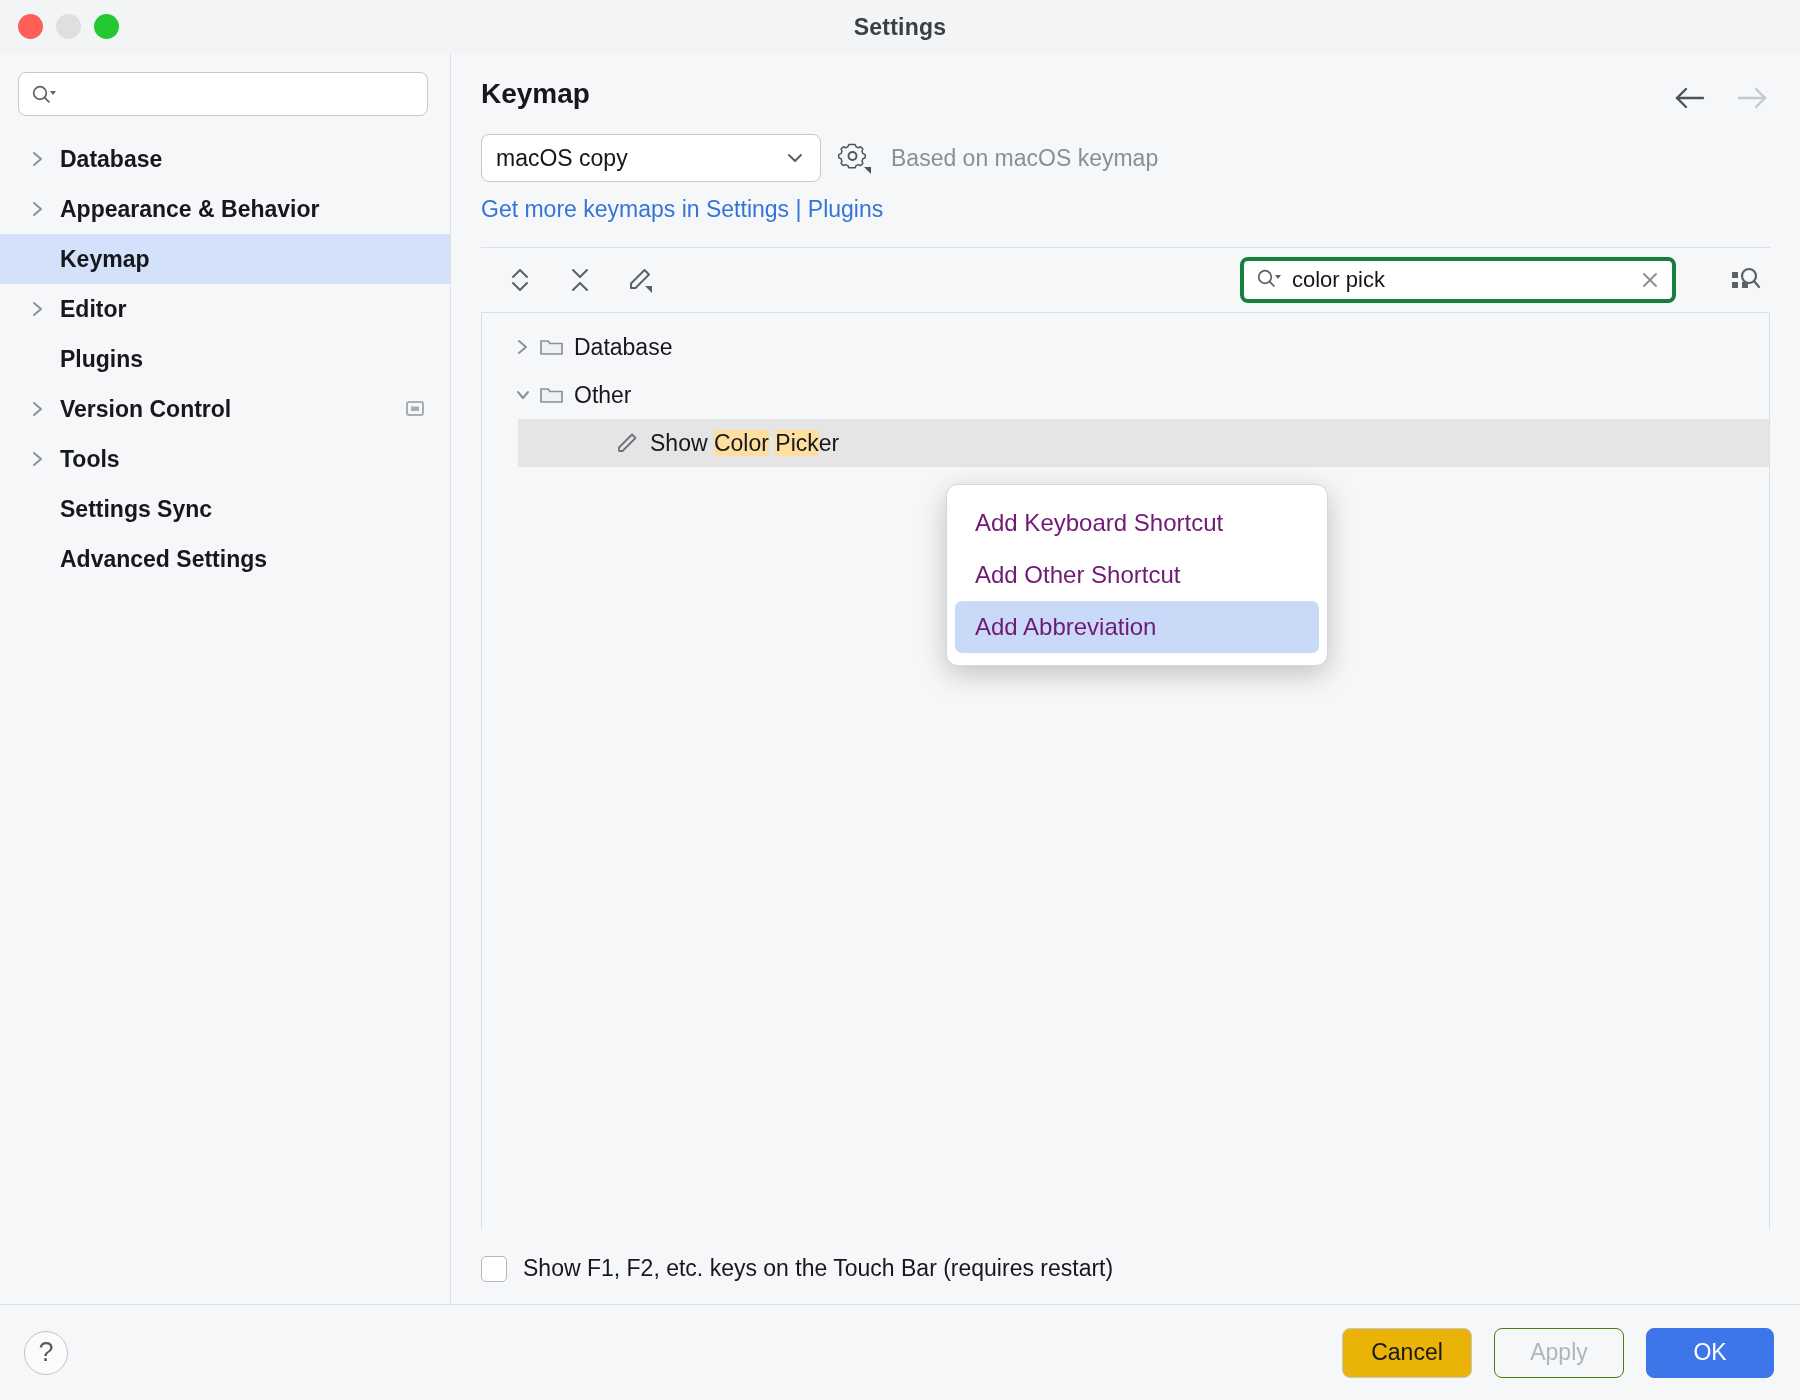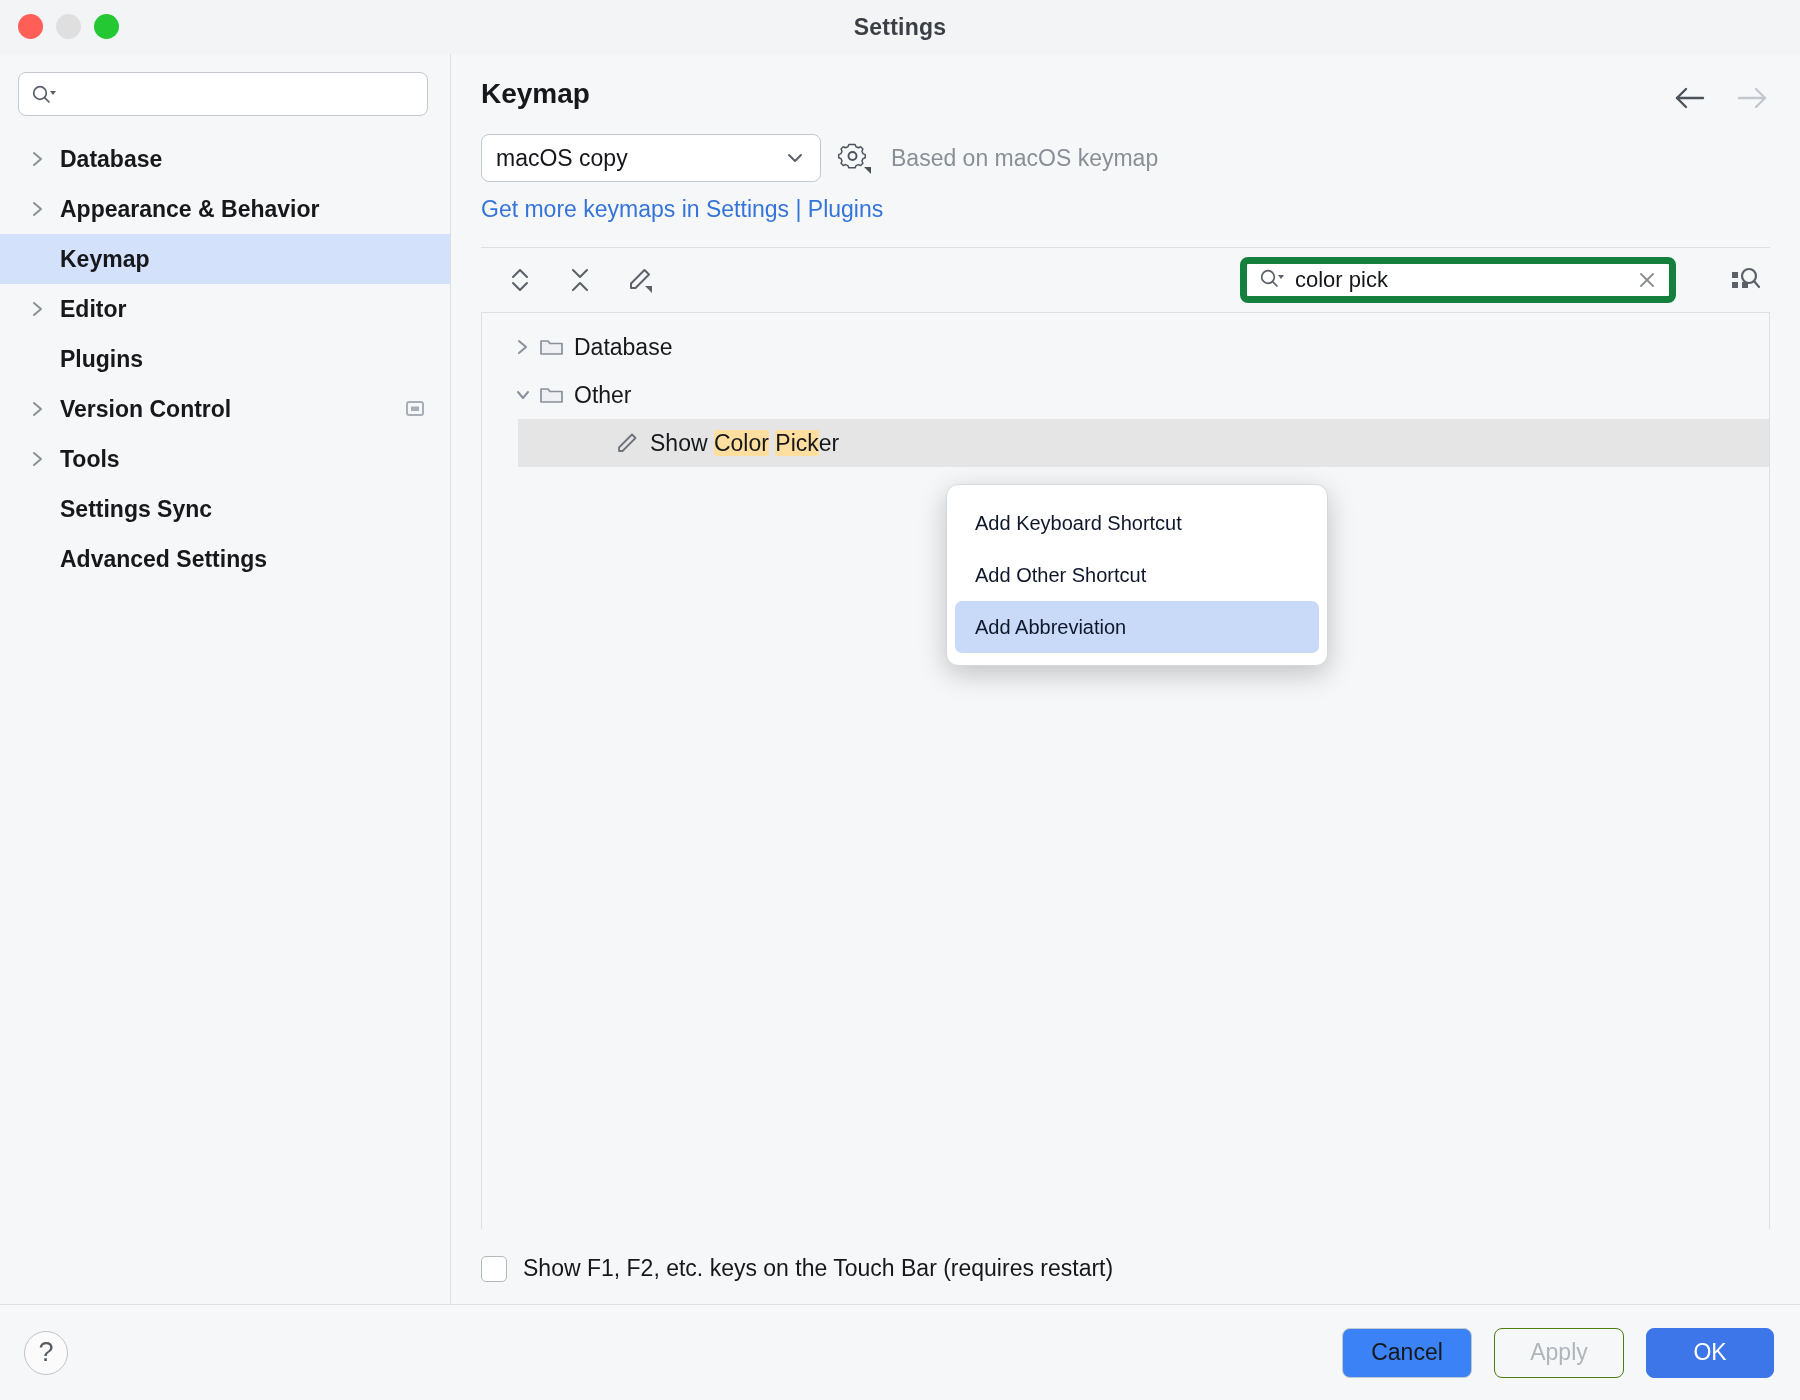--- a/index.html
+++ b/index.html
@@ -182,21 +182,21 @@
     align-items: center;
     gap: 26px;
     padding-left: 22px;
   }
   .tb-icon { display: flex; align-items: center; justify-content: center; width: 34px; height: 34px; }
   .toolbar-spacer { flex: 1 1 auto; }
   .find-box {
     width: 436px;
     height: 46px;
     background: #ffffff;
-    border: 7px solid #15803d;
+    border: 4px solid #15803d;
     border-radius: 8px;
     display: flex;
     align-items: center;
     padding: 0 10px 0 12px;
     gap: 10px;
   }
   .find-box input {
     border: none; outline: none; background: transparent;
     font-size: 22px; color: #14161a;
     font-family: "Liberation Sans", sans-serif;
@@ -270,43 +270,43 @@
   .footer-spacer { flex: 1 1 auto; }
   .btns { display: flex; gap: 22px; align-items: center; }
   .btn {
     height: 50px;
     min-width: 130px;
     border-radius: 8px;
     display: flex; align-items: center; justify-content: center;
     font-size: 23px;
     padding: 0 26px;
   }
-  .btn.secondary { background: #3b82f6; border: 1px solid #c3c7ce; color: #16181c; }
+  .btn.secondary { background: #eab308; border: 1px solid #c3c7ce; color: #16181c; }
   .btn.disabled { background: #f6f7f8; border: 1px solid #4d7c0f; color: #b0b5bc; }
   .btn.primary { background: #3d76e8; border: 1px solid #3d76e8; color: #ffffff; min-width: 128px; }
 
   
   .ctx-menu {
     position: absolute;
     left: 946px; top: 484px;
     width: 382px;
     background: #ffffff;
     border: 1px solid #d5d8dd;
     border-radius: 12px;
     box-shadow: 0 8px 28px rgba(0,0,0,0.22);
     padding: 12px 8px;
     z-index: 50;
   }
   .ctx-item {
     height: 52px;
     display: flex;
     align-items: center;
     padding: 0 20px;
-    font-size: 20px;
-    color: #0f172a;
+    font-size: 24px;
+    color: #701a75;
     border-radius: 7px;
   }
   .ctx-item.highlight { background: #c9daf8; text-align: center; }
 </style>
 </head>
 <body>
 
 <div id="app">
 
   <div class="titlebar">

